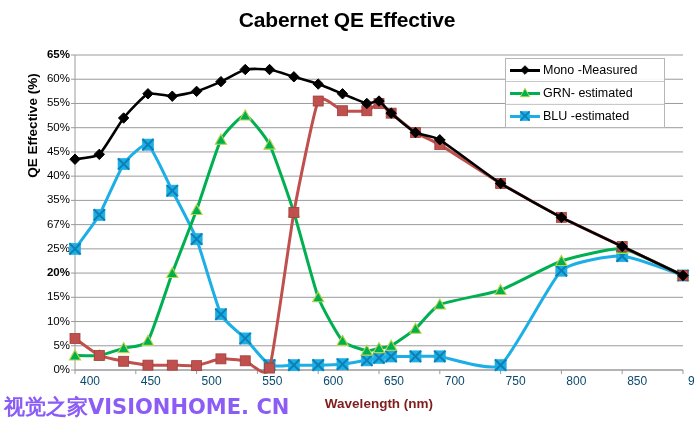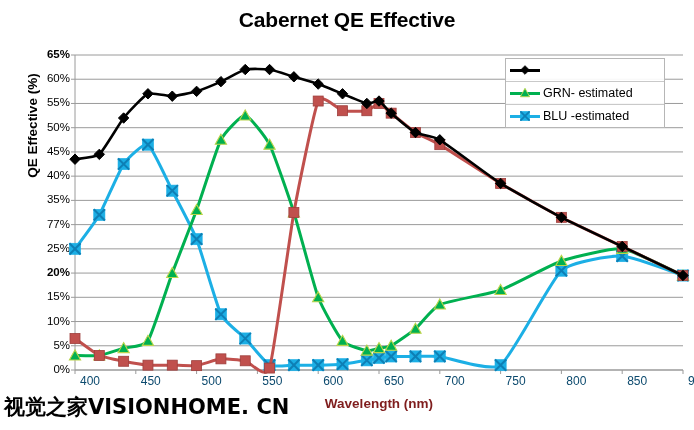--- a/index.html
+++ b/index.html
@@ -110,21 +110,21 @@
     font-size: 12.5px;
     color: #000;
     white-space: nowrap;
   }
   #watermark {
     position: absolute;
     left: 4px;
     top: 393px;
     font-size: 21px;
     font-weight: bold;
-    color: #000000;
+    color: #8b5cf6;
     font-family: "DejaVu Sans", sans-serif;
     letter-spacing: 0px;
     white-space: nowrap;
   }
 </style>
 </head>
 <body>
 
 <div id="chart-root">
 
@@ -132,21 +132,21 @@
 
   <div id="y-axis-title">QE Effective (%)</div>
 
   <div class="ytick-wrap" id="ytick-container">
       <div class="ytick-label" style="top: 364px;">0%</div>
       <div class="ytick-label" style="top: 339.769px;">5%</div>
       <div class="ytick-label" style="top: 315.538px;">10%</div>
       <div class="ytick-label" style="top: 291.308px;">15%</div>
       <div class="ytick-label" style="top: 267.077px; font-weight: bold;">20%</div>
       <div class="ytick-label" style="top: 242.846px;">25%</div>
-      <div class="ytick-label" style="top: 218.615px;">77%</div>
+      <div class="ytick-label" style="top: 218.615px;">67%</div>
       <div class="ytick-label" style="top: 194.385px;">35%</div>
       <div class="ytick-label" style="top: 170.154px;">40%</div>
       <div class="ytick-label" style="top: 145.923px;">45%</div>
       <div class="ytick-label" style="top: 121.692px;">50%</div>
       <div class="ytick-label" style="top: 97.4615px;">55%</div>
       <div class="ytick-label" style="top: 73.2308px;">60%</div>
       <div class="ytick-label" style="top: 49px; font-weight: bold;">65%</div>
     </div>
 
   <div id="xtick-container">
@@ -519,20 +519,21 @@
   <div id="legend-box">
       <div class="legend-row">
         <div class="legend-swatch">
           <div class="legend-line" style="background: rgb(0, 0, 0);"></div>
           <svg class="legend-mark" viewBox="0 0 12 12">
             <g>
               <polygon points="6,0.7999999999999998 11.2,6 6,11.2 0.7999999999999998,6" fill="#000000" stroke="#000000" stroke-width="1"></polygon>
             </g>
           </svg>
         </div>
+        <span class="legend-label">Mono -Measured</span>
       </div>
       <div class="legend-row">
         <div class="legend-swatch">
           <div class="legend-line" style="background: rgb(0, 176, 80);"></div>
           <svg class="legend-mark" viewBox="0 0 12 12">
             <g>
               <polygon points="6,0.40000000000000036 11.6,10.48 0.40000000000000036,10.48" fill="#00B050" stroke="#b9d44a" stroke-width="1.1"></polygon>
             </g>
           </svg>
         </div>

